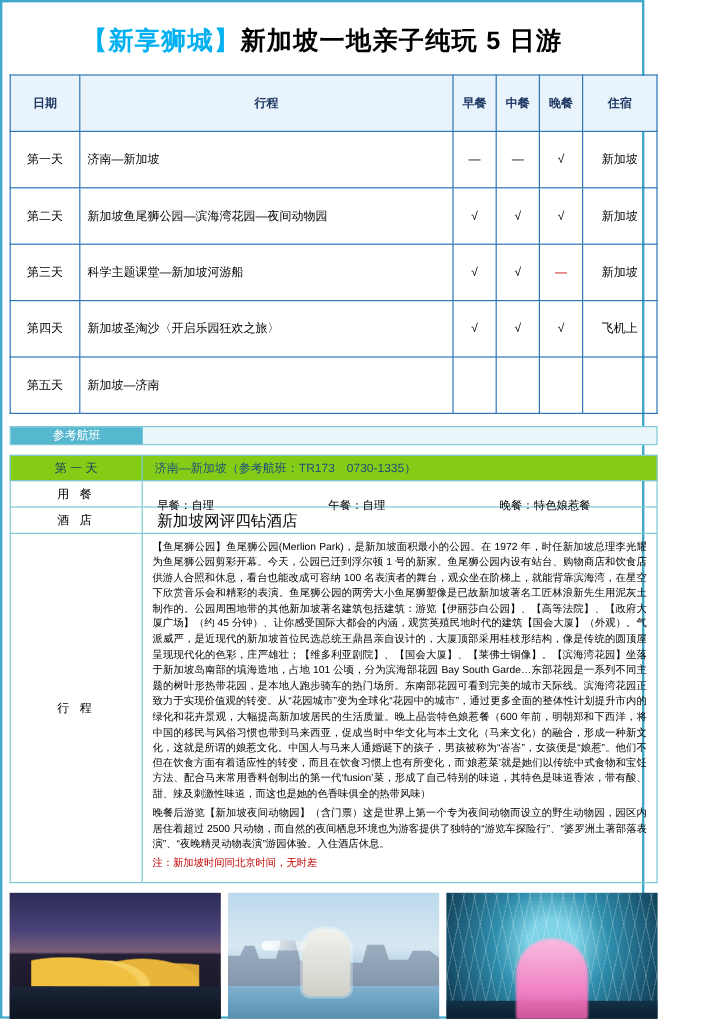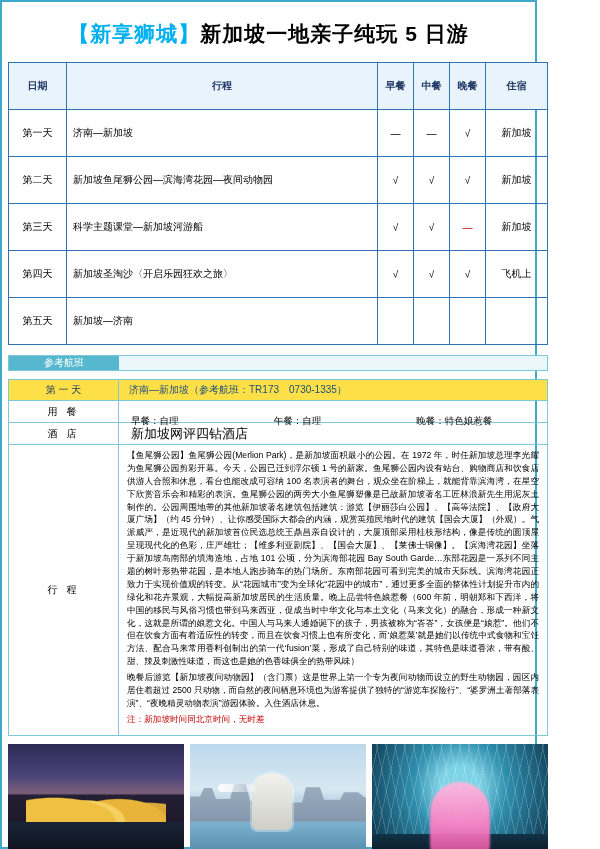--- a/index.html
+++ b/index.html
@@ -99,21 +99,21 @@
     padding: 2px 0 2px 14px;
     letter-spacing: .5px;
   }
   .arrow { padding: 0 4px; }
 
   
   .dayhdr {
     width: 540px;
     margin: 8px auto 0 auto;
     border: 1px solid #7ec8d8;
-    background: #fde047;
+    background: #84cc16;
     display: flex;
     height: 22px;
     align-items: stretch;
   }
   .dayhdr .d1 {
     width: 110px;
     border-right: 1px solid #7ec8d8;
     display: flex; align-items: center; justify-content: center;
     font-size: 10px; color: #1f3864;
   }

